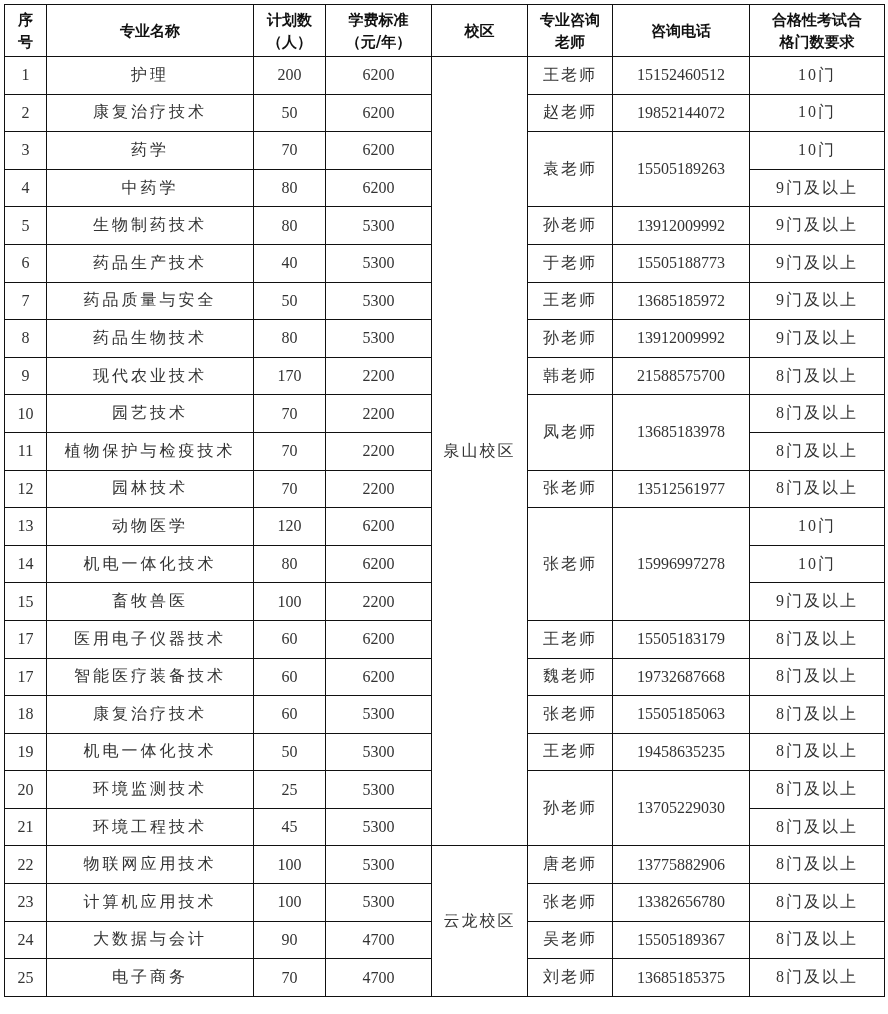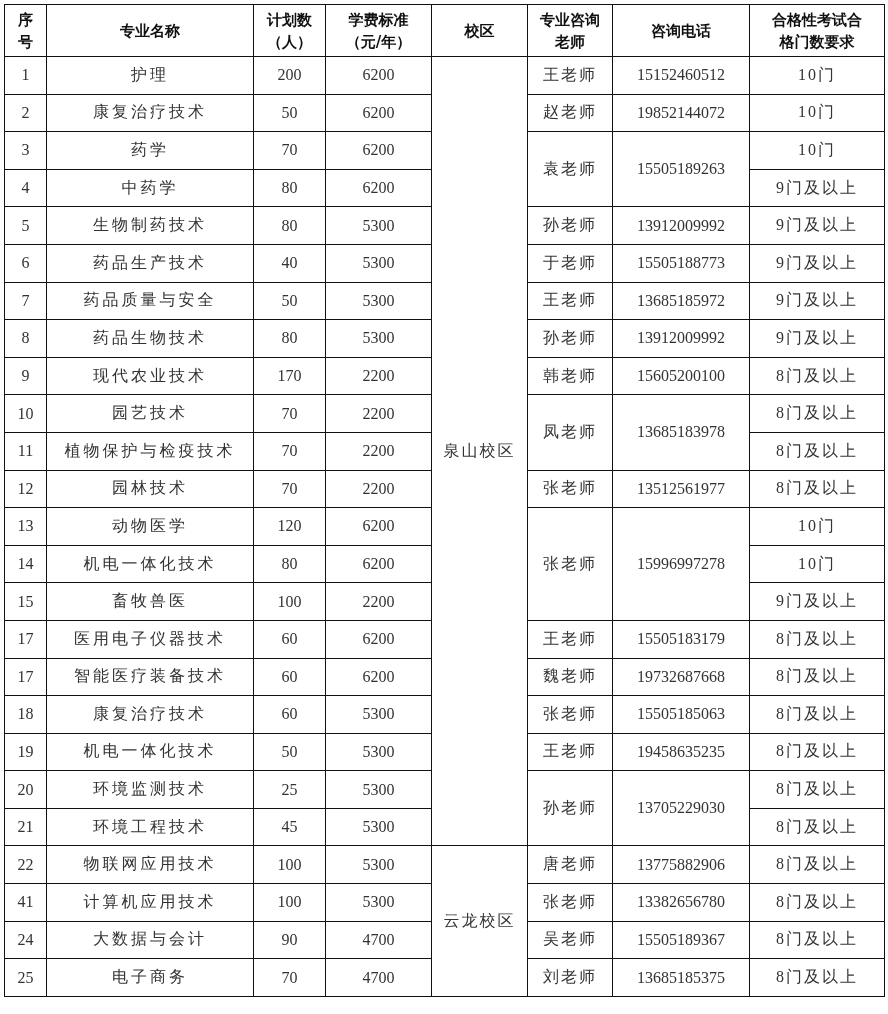--- a/index.html
+++ b/index.html
@@ -125,21 +125,21 @@
         <td class="teacher">孙老师</td>
         <td class="num">13912009992</td>
         <td class="req">9门及以上</td>
       </tr>
       <tr>
         <td class="num">9</td>
         <td class="name">现代农业技术</td>
         <td class="num">170</td>
         <td class="num">2200</td>
         <td class="teacher">韩老师</td>
-        <td class="num">15605200100</td>
+        <td class="num">21588575700</td>
         <td class="req">8门及以上</td>
       </tr>
       <tr>
         <td class="num">10</td>
         <td class="name">园艺技术</td>
         <td class="num">70</td>
         <td class="num">2200</td>
         <td class="teacher" rowspan="2">凤老师</td>
         <td class="num" rowspan="2">13685183978</td>
         <td class="req">8门及以上</td>
@@ -239,21 +239,21 @@
         <td class="num">22</td>
         <td class="name">物联网应用技术</td>
         <td class="num">100</td>
         <td class="num">5300</td>
         <td class="campus" rowspan="4">云龙校区</td>
         <td class="teacher">唐老师</td>
         <td class="num">13775882906</td>
         <td class="req">8门及以上</td>
       </tr>
       <tr>
-        <td class="num">41</td>
+        <td class="num">23</td>
         <td class="name">计算机应用技术</td>
         <td class="num">100</td>
         <td class="num">5300</td>
         <td class="teacher">张老师</td>
         <td class="num">13382656780</td>
         <td class="req">8门及以上</td>
       </tr>
       <tr>
         <td class="num">24</td>
         <td class="name">大数据与会计</td>

